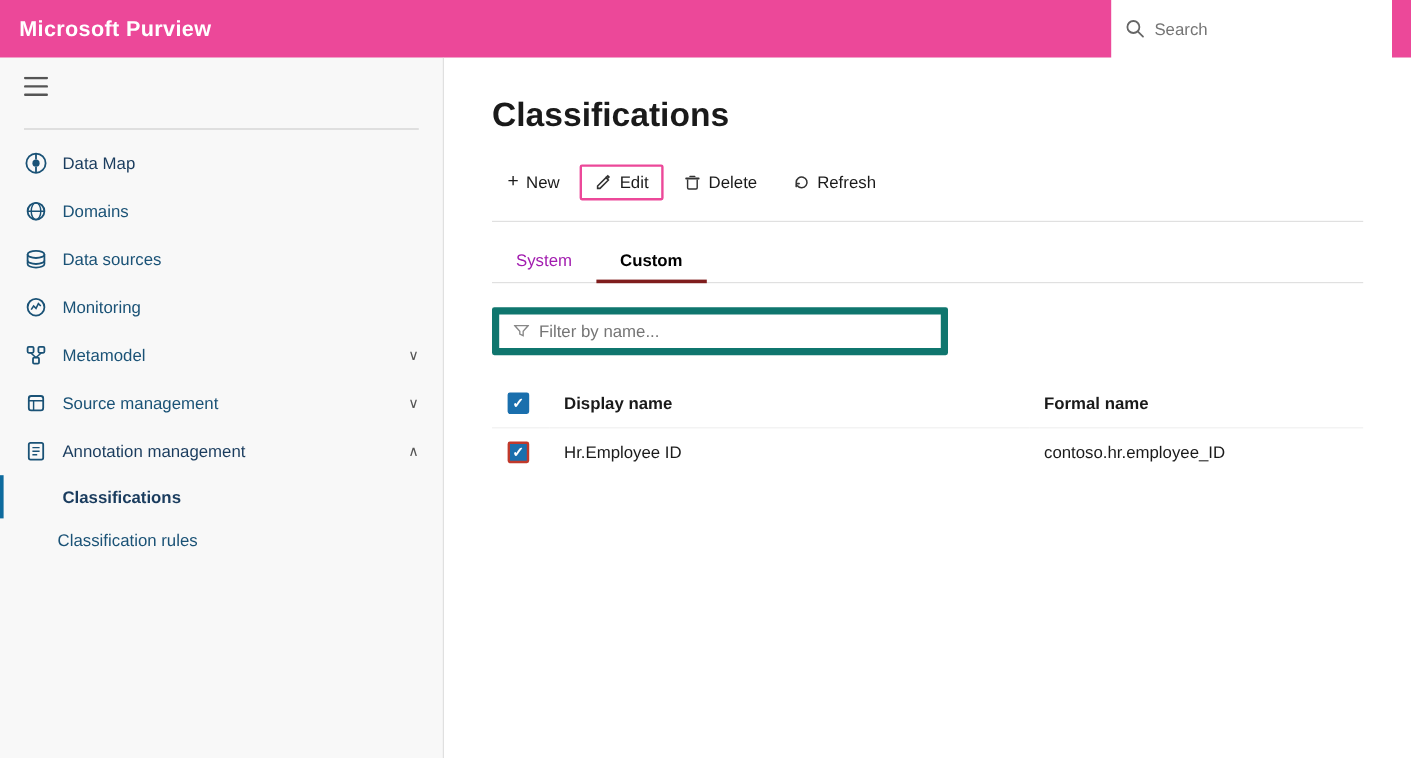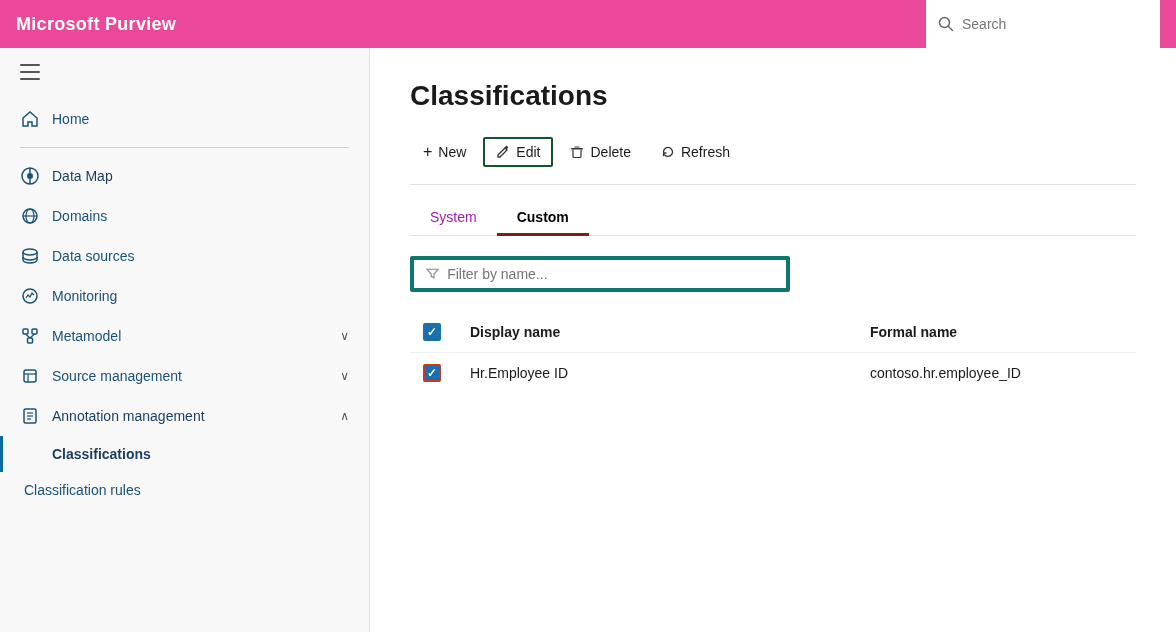--- a/index.html
+++ b/index.html
@@ -69,21 +69,21 @@
       color: #1a5276;
       font-size: 14px;
     }
     .sidebar-item.section-header {
       font-weight: 400;
       color: #1a3c5e;
     }
     .sidebar-item-icon { width: 20px; height: 20px; flex-shrink: 0; display: flex; align-items: center; justify-content: center; }
     .sidebar-divider { border: none; border-top: 1px solid #d0d0d0; margin: 8px 20px; }
     .sidebar-item.sub-item {
-      padding-left: 24px;
+      padding-left: 48px;
       color: #1a5276;
       font-weight: 400;
     }
     .sidebar-item.sub-item.active {
       border-left: 3px solid #0e6b9e;
       padding-left: 49px;
       font-weight: 700;
       color: #1a3c5e;
     }
     .chevron { margin-left: auto; font-size: 12px; color: #555; }
@@ -117,21 +117,21 @@
       gap: 6px;
       padding: 6px 12px;
       background: white;
       border: 1px solid transparent;
       cursor: pointer;
       font-size: 14px;
       color: #1a1a1a;
       border-radius: 2px;
     }
     .toolbar-btn.highlighted {
-      border: 2px solid #14532d;
+      border: 2px solid #ec4899;
       padding: 5px 11px;
     }
 
     
     .tabs {
       display: flex;
       gap: 0;
       margin-bottom: 20px;
       border-bottom: 1px solid #e0e0e0;
     }
@@ -146,21 +146,21 @@
     .tab.active {
       color: #000000;
       font-weight: 600;
       border-bottom: 3px solid #7f1d1d;
     }
 
     
     .filter-box {
       display: flex;
       align-items: center;
-      border: 4px solid #0f766e;
+      border: 6px solid #0f766e;
       border-radius: 2px;
       padding: 6px 12px;
       width: 380px;
       gap: 8px;
       margin-bottom: 20px;
       background: white;
     }
     .filter-box input {
       border: none;
       outline: none;
@@ -239,28 +239,20 @@
 
   <div class="sidebar">
     <div class="sidebar-hamburger">
       <svg width="20" height="16" viewBox="0 0 20 16" fill="none">
         <rect y="0" width="20" height="2" rx="1" fill="#555"></rect>
         <rect y="7" width="20" height="2" rx="1" fill="#555"></rect>
         <rect y="14" width="20" height="2" rx="1" fill="#555"></rect>
       </svg>
     </div>
 
-    <div class="sidebar-item">
-      <div class="sidebar-item-icon">
-        <svg width="18" height="18" viewBox="0 0 18 18" fill="none">
-          <path d="M2 8L9 2l7 6v8h-5v-4H7v4H2V8z" stroke="#1a5276" stroke-width="1.5" fill="none"></path>
-        </svg>
-      </div>
-      <span>Home</span>
-    </div>
 
     <hr class="sidebar-divider">
 
     <div class="sidebar-item section-header">
       <div class="sidebar-item-icon">
         <svg width="20" height="20" viewBox="0 0 20 20" fill="none">
           <circle cx="10" cy="10" r="8" stroke="#1a5276" stroke-width="1.5"></circle>
           <circle cx="10" cy="10" r="3" fill="#1a5276"></circle>
           <line x1="10" y1="2" x2="10" y2="7" stroke="#1a5276" stroke-width="1.5"></line>
           <line x1="10" y1="13" x2="10" y2="18" stroke="#1a5276" stroke-width="1.5"></line>

